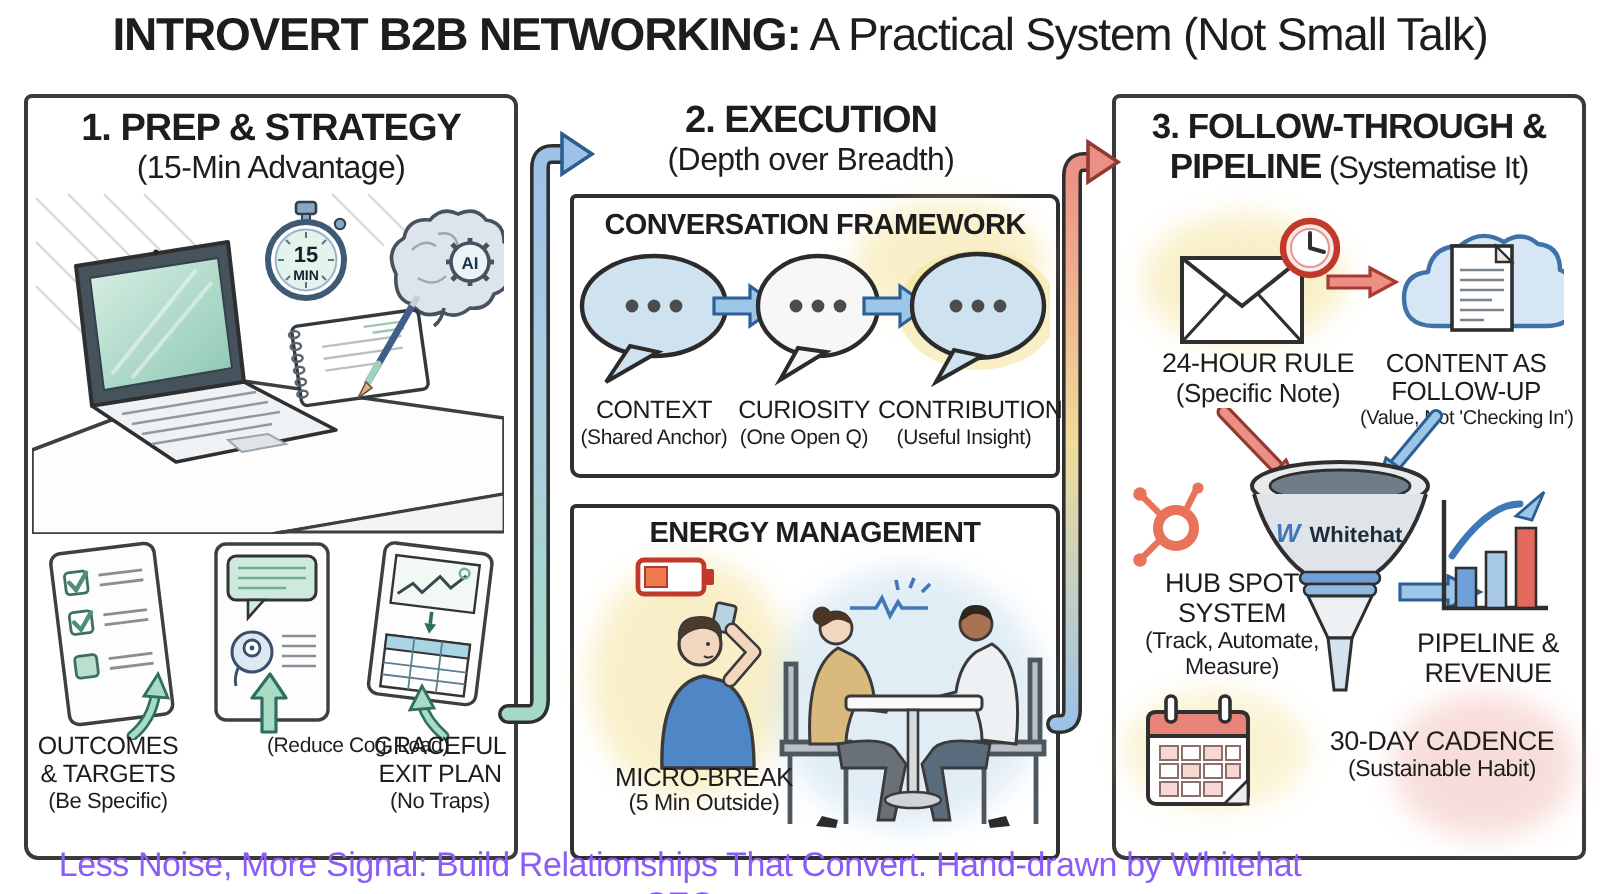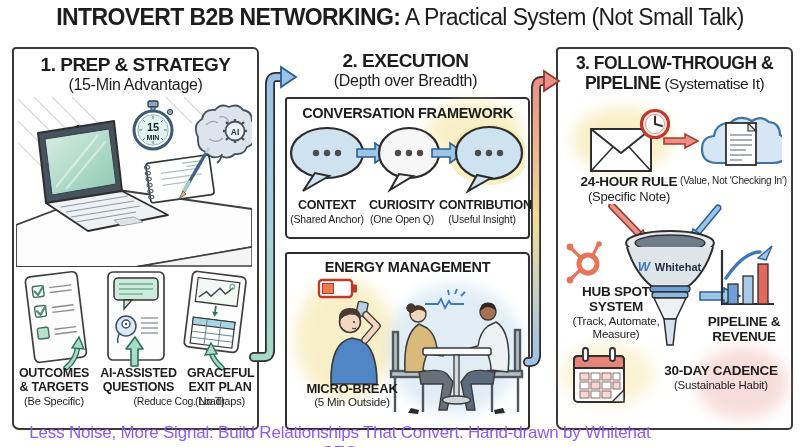--- a/index.html
+++ b/index.html
@@ -7,21 +7,21 @@
           font-family:"Liberation Sans",sans-serif;color:#1d1d1d;}
   .abs{position:absolute;}
   .ctr{text-align:center;}
   .title{top:4px;left:0;width:800px;font-size:23px;letter-spacing:-0.6px;}
   .title .b{font-weight:700;}
   .colhead{font-weight:700;font-size:19px;letter-spacing:-0.5px;line-height:1.08;}
   .colsub{font-weight:400;font-size:16px;letter-spacing:-0.3px;}
   .panel{border:2.2px solid #3a3a3a;border-radius:4px 6px 5px 7px;background:#fff;}
   .inbox{border:2.2px solid #2f2f2f;border-radius:3px 5px 4px 5px;background:#fff;}
   .boxtitle{font-weight:700;font-size:14.5px;letter-spacing:-0.3px;}
-  .lbl{font-weight:700;font-size:12.5px;letter-spacing:-0.25px;line-height:1.1;}
+  .lbl{font-weight:400;font-size:12.5px;letter-spacing:-0.25px;line-height:1.1;}
   .sub{font-weight:400;font-size:11px;line-height:1.15;letter-spacing:-0.2px;}
   .sub.nw{white-space:nowrap;}
   .footer{top:423px;left:0;width:648px;font-size:17px;letter-spacing:-0.2px;color:#8b5cf6;margin-left:16px;}
   .wash{position:absolute;border-radius:50%;filter:blur(7px);pointer-events:none;}
   .wash.yellow{background:#f3e193;opacity:.5;}
   .wash.red{background:#eeb0a6;opacity:.42;}
   .wash.blue{background:#bcd8ea;opacity:.45;}
   svg{display:block;}
   svg text{font-family:"Liberation Sans",sans-serif;}
   .h3line{font-weight:700;font-size:17.5px;letter-spacing:-0.5px;line-height:1.12;}
@@ -225,21 +225,20 @@
         <polygon points="189,87 195,75 201,86" fill="#a9dcc4" stroke="#2e6f5e" stroke-width="1.4"></polygon>
       </g>
     </svg>
 
     <div class="abs" style="left:4px;top:318px;width:235px;display:flex;justify-content:space-between;">
       <div class="ctr" style="width:72px;">
         <div class="lbl">OUTCOMES &amp; TARGETS</div>
         <div class="sub nw">(Be Specific)</div>
       </div>
       <div class="ctr" style="width:96px;">
-        <div class="lbl">AI-ASSISTED QUESTIONS</div>
         <div class="sub nw" style="font-size:10.5px;margin-left:43px;">(Reduce Cog. Load)</div>
       </div>
       <div class="ctr" style="width:66px;">
         <div class="lbl">GRACEFUL EXIT PLAN</div>
         <div class="sub nw">(No Traps)</div>
       </div>
     </div>
   </div>
 
   <div class="abs ctr colhead" style="left:283px;top:51px;width:245px;">2. EXECUTION</div>
@@ -399,20 +398,21 @@
         <line x1="34" y1="50" x2="56" y2="50"></line>
           <line x1="34" y1="55" x2="46" y2="55"></line>
       </g>
     </svg>
 
     <div class="abs ctr" style="left:8px;top:126px;width:126px;">
       <div class="lbl" style="font-size:13.5px;">24-HOUR RULE</div>
       <div class="sub nw" style="font-size:13px;">(Specific Note)</div>
     </div>
     <div class="abs ctr" style="left:122px;top:126px;width:106px;">
+      <div class="lbl" style="font-size:13px;">CONTENT AS FOLLOW-UP</div>
       <div class="sub nw" style="font-size:10px;">(Value, Not 'Checking In')</div>
     </div>
 
     <svg class="abs" style="left:42px;top:155px;" width="130" height="46" viewBox="0 0 130 46">
       <line x1="12" y1="2" x2="38" y2="29" stroke="#8f3a32" stroke-width="7.5" stroke-linecap="round"></line>
       <line x1="12" y1="2" x2="38" y2="29" stroke="#ee8f85" stroke-width="4.4" stroke-linecap="round"></line>
       <polygon points="50,42 34,36 43,26" fill="#ee8f85" stroke="#8f3a32" stroke-width="1.5"></polygon>
       <line x1="118" y1="4" x2="98" y2="28" stroke="#2d5f94" stroke-width="7" stroke-linecap="round"></line>
       <line x1="118" y1="4" x2="98" y2="28" stroke="#9cc6e8" stroke-width="4" stroke-linecap="round"></line>
       <polygon points="88,41 93,25 104,33" fill="#9cc6e8" stroke="#2d5f94" stroke-width="1.5"></polygon>

